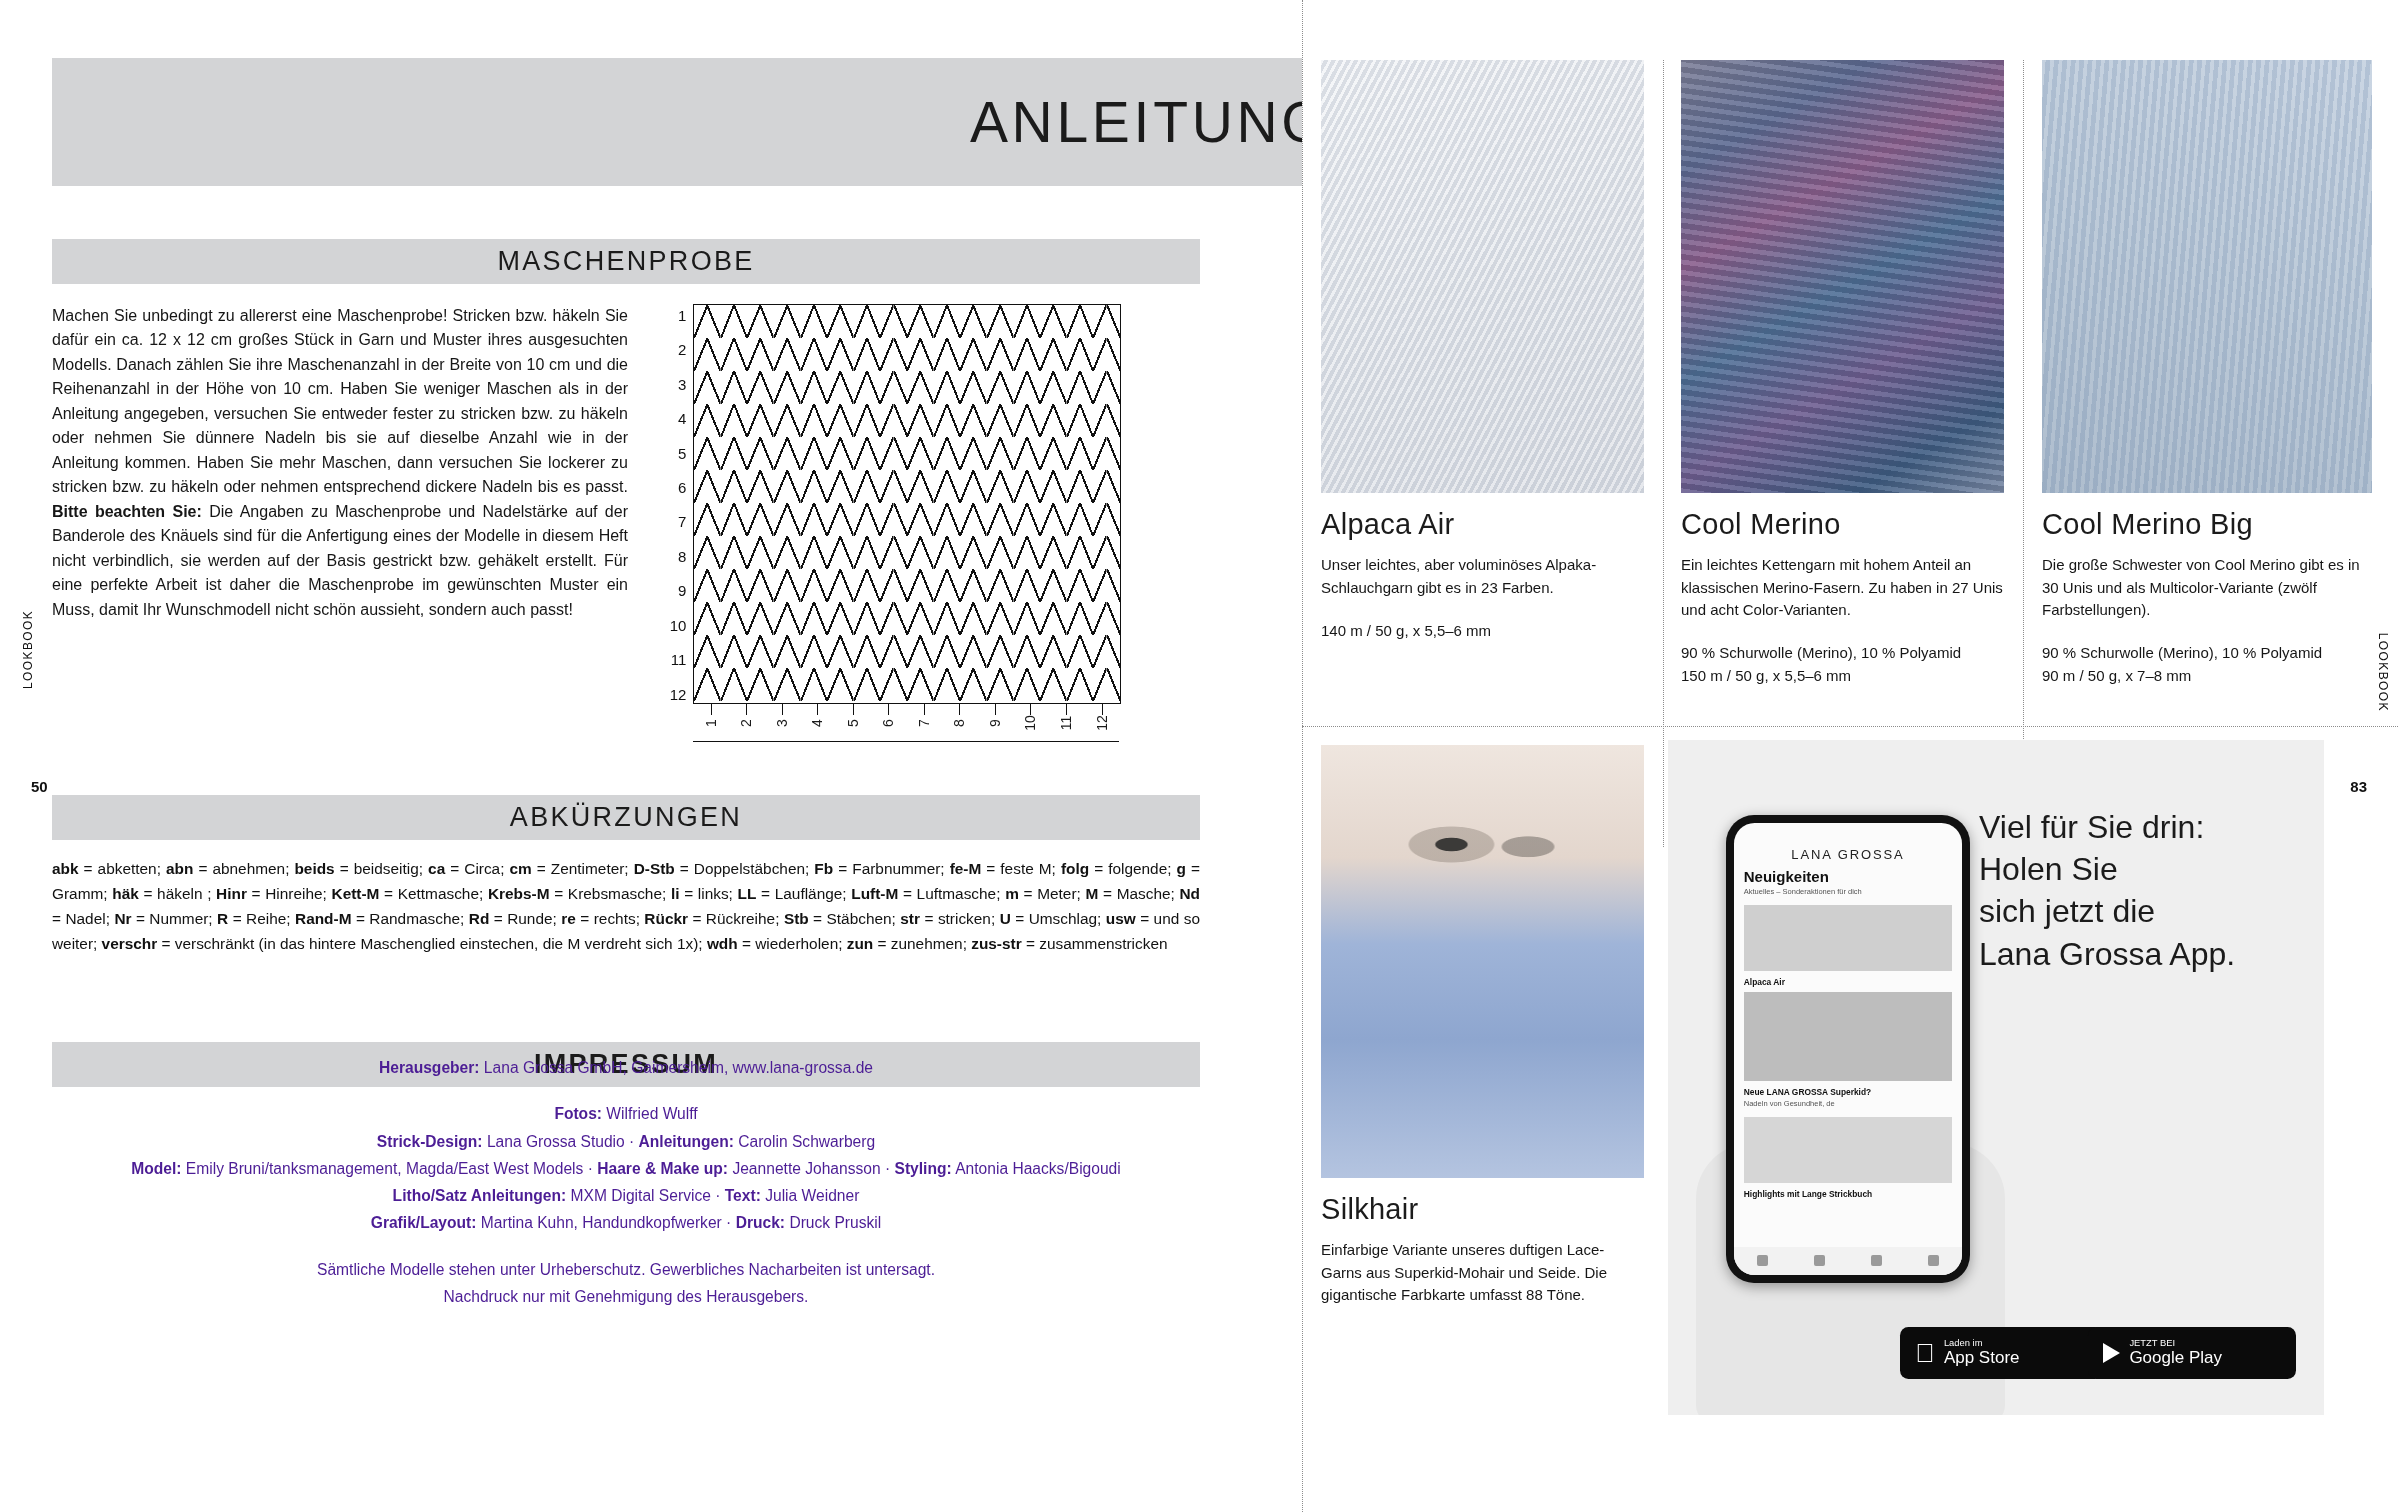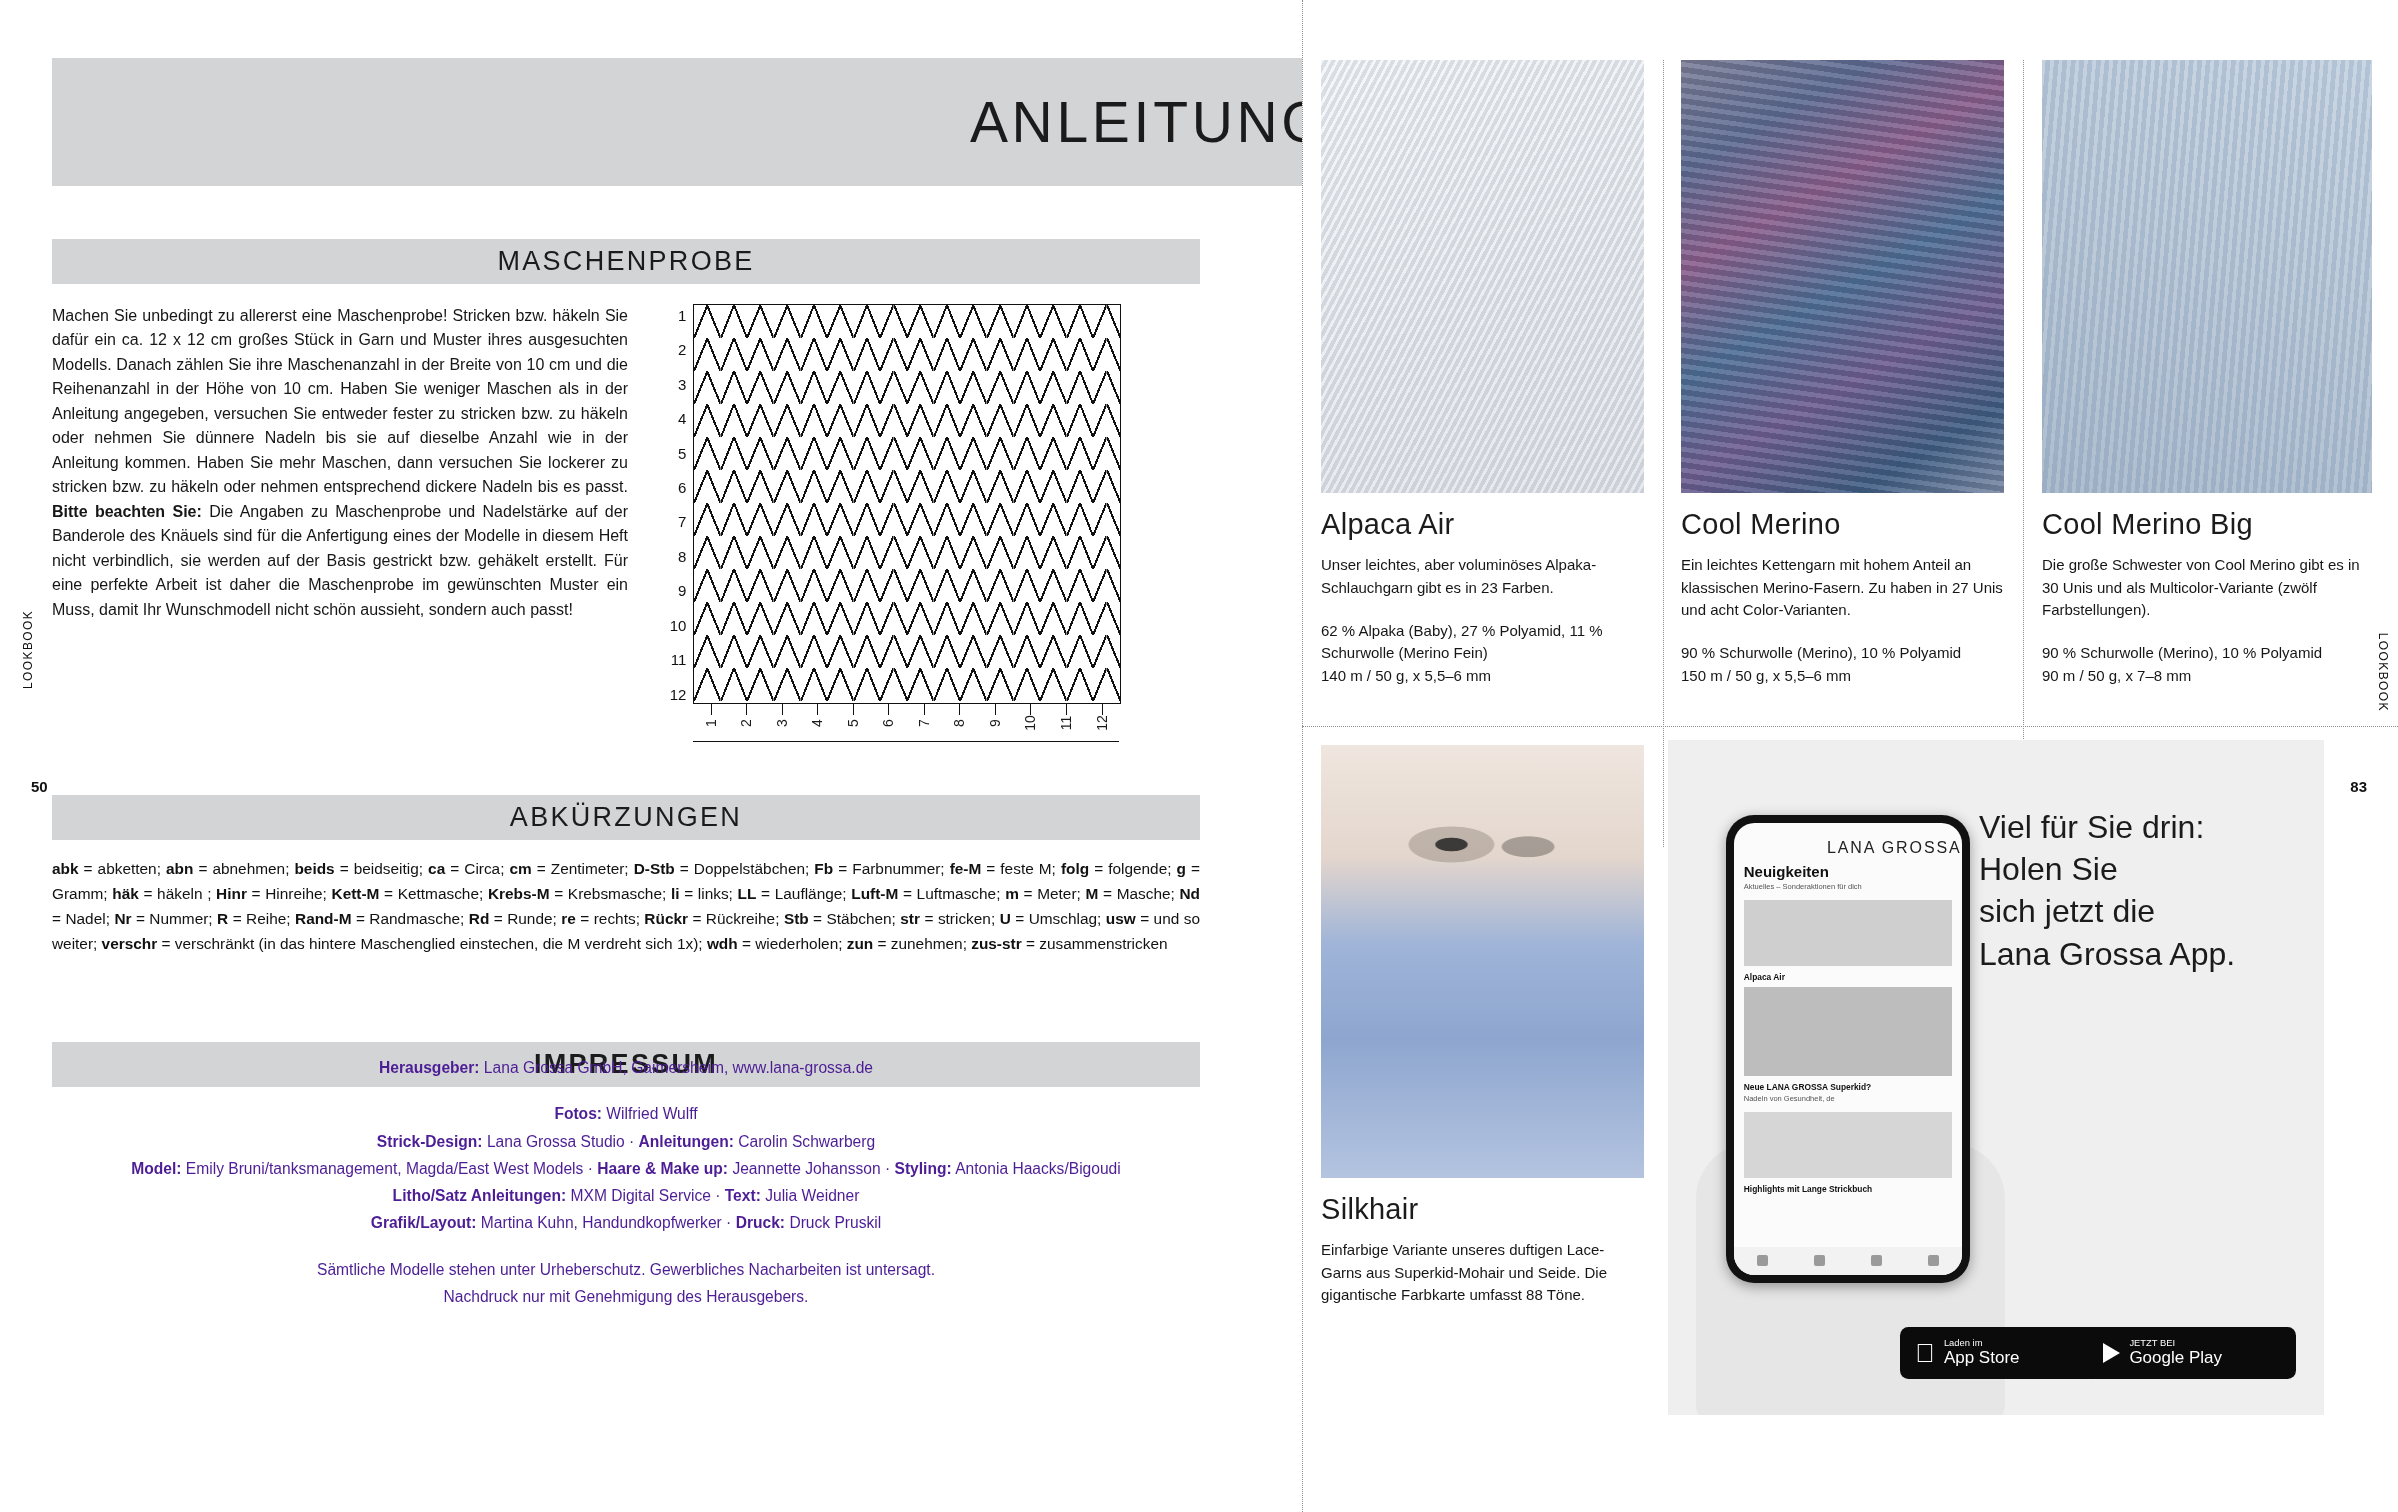--- a/index.html
+++ b/index.html
@@ -132,21 +132,21 @@
   }
   .phone{
     position:absolute;left:58px;top:75px;width:244px;height:468px;
     background:#111;border-radius:28px;box-shadow:0 3.7px 13px rgba(0,0,0,.35);
   }
   .phone-screen{
     position:absolute;left:8.4px;top:8.4px;right:8.4px;bottom:8.4px;border-radius:20.6px;
     background:#fbfbfb;overflow:hidden;
   }
   .ph-brand{
-    text-align:right;font-size:16px;letter-spacing:1.9px;padding-top:16px;color:#222;
+    text-align:center;font-size:13px;letter-spacing:1.9px;padding-top:24px;color:#222;
   }
   .ph-title{font-size:15px;font-weight:700;padding:5.6px 9.4px 1.9px;color:#111;}
   .ph-sub{font-size:7.5px;padding:0 9.4px 5.6px;color:#555;}
   .ph-card{margin:3.7px 9.4px;height:66px;background:#cfcfcf;}
   .ph-card2{margin:3.7px 9.4px;height:89px;background:#bdbdbd;}
   .ph-card3{margin:3.7px 9.4px;height:66px;background:#d6d6d6;}
   .ph-line{font-size:8.4px;font-weight:700;padding:1.9px 9.4px;color:#111;}
   .ph-bar{
     position:absolute;left:0;right:0;bottom:0;height:28px;background:#f2f2f2;
     display:flex;justify-content:space-around;align-items:center;
@@ -516,21 +516,20 @@
   </div>
 
   <div class="right-page">
     <div class="divider"></div>
 
     <div class="yarn-cell" style="left:19px;top:60px;width:323px;">
       <div class="yarn-img img-alpaca"></div>
       <div class="yarn-name">Alpaca Air</div>
       <div class="yarn-desc">Unser leichtes, aber voluminöses Alpaka-Schlauchgarn gibt es in 23 Farben.</div>
       <div class="yarn-spec">
-        <div>62 % Alpaka (Baby), 27 % Polyamid, 11 % Schurwolle (Merino Fein)</div>
         <div>
           <span>140 m / 50 g,</span>
           <span>x</span>
           <span>5,5–6 mm</span>
         </div>
       </div>
     </div>
 
     <div class="col-div" style="left:361px;"></div>
 

